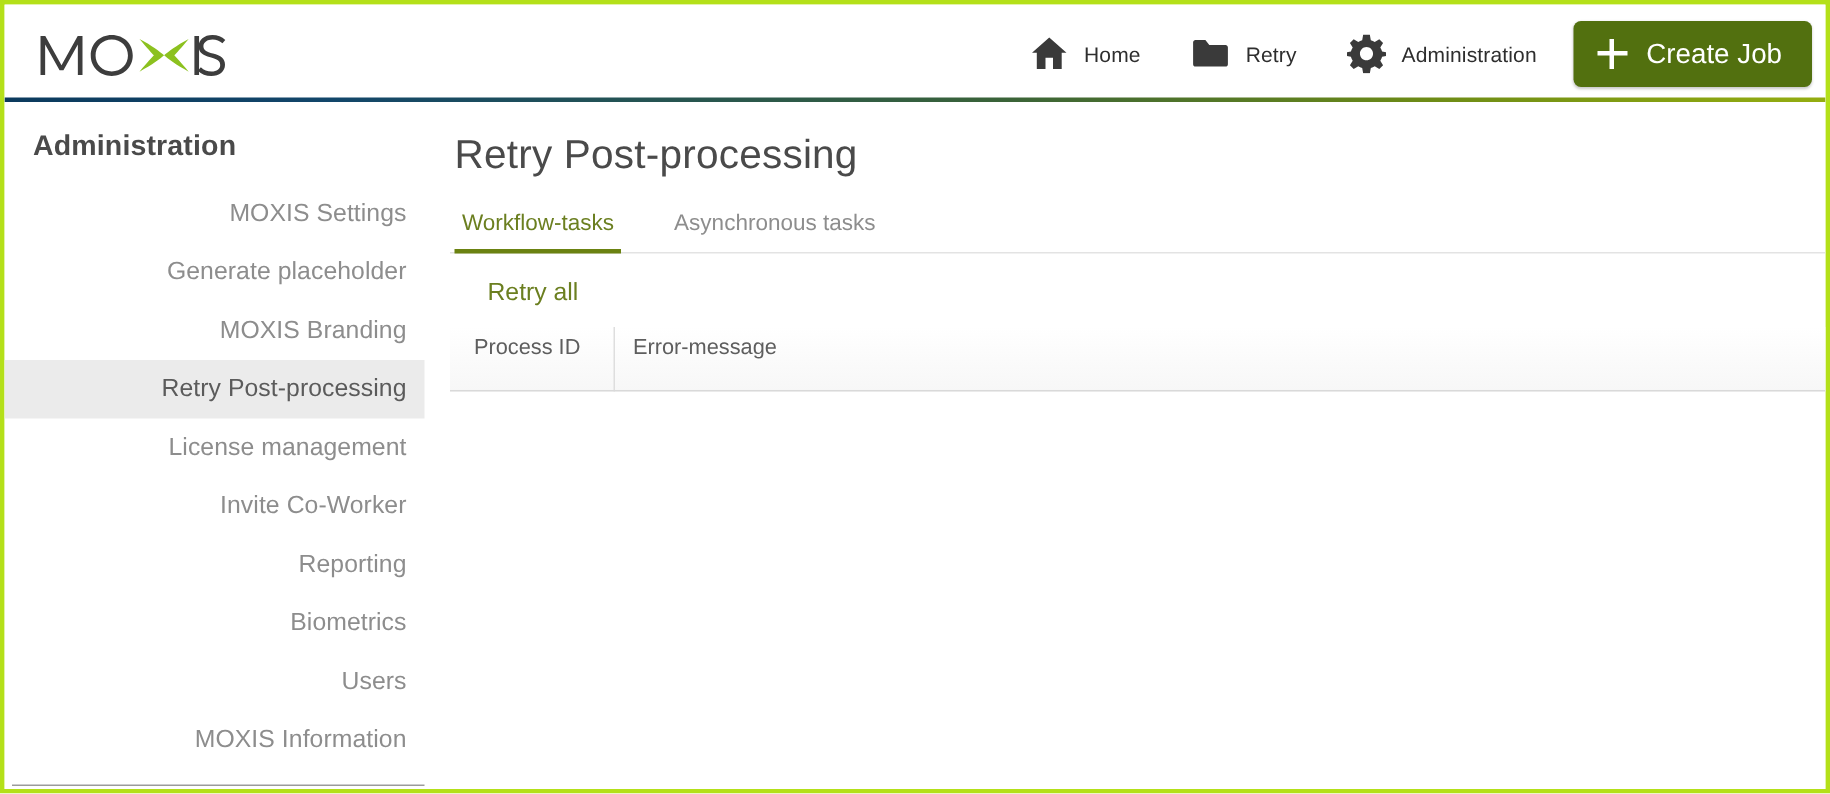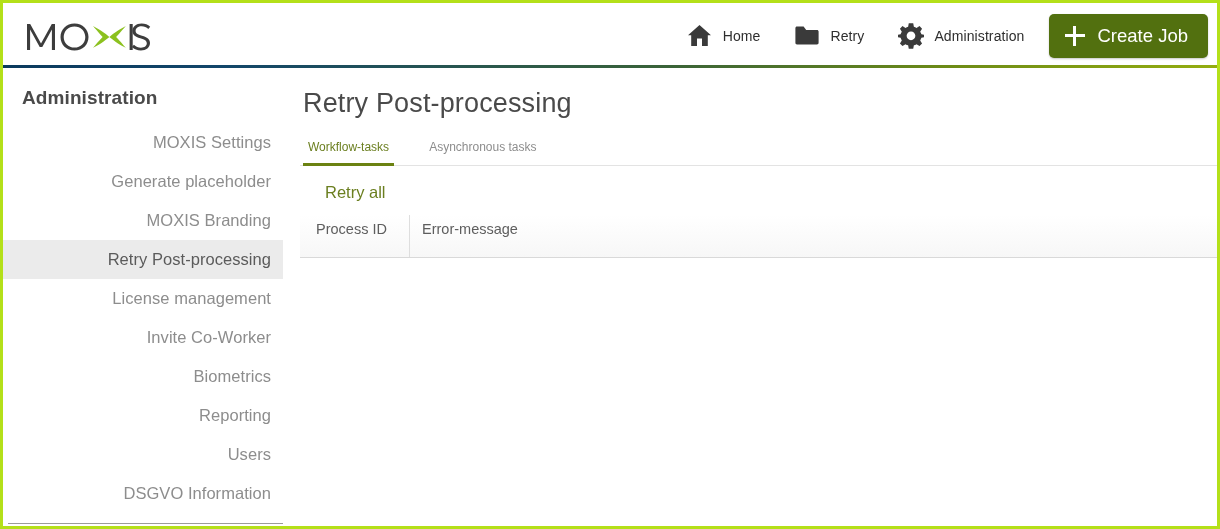--- a/index.html
+++ b/index.html
@@ -188,21 +188,21 @@
   }
 
   
   .tab-bar {
     display: flex;
     align-items: flex-end;
     border-bottom: 1px solid #e3e3e3;
     padding-left: 3px;
   }
   .tab {
-    font-size: 12px;
+    font-size: 15px;
     color: #8d8d8d;
     padding: 4px 5px 9px 5px;
     margin-right: 30px;
     cursor: pointer;
     border-bottom: 3px solid transparent;
     margin-bottom: -1px;
     white-space: nowrap;
   }
   .tab.active {
     color: #6b7f20;
@@ -310,24 +310,24 @@
 
     <nav class="sidebar">
       <div class="sidebar-title">Administration</div>
       <ul class="sidebar-list">
         <li class="sidebar-item">MOXIS Settings</li>
         <li class="sidebar-item">Generate placeholder</li>
         <li class="sidebar-item">MOXIS Branding</li>
         <li class="sidebar-item active">Retry Post-processing</li>
         <li class="sidebar-item">License management</li>
         <li class="sidebar-item">Invite Co-Worker</li>
+        <li class="sidebar-item">Reporting</li>
         <li class="sidebar-item">Biometrics</li>
-        <li class="sidebar-item">Reporting</li>
         <li class="sidebar-item">Users</li>
-        <li class="sidebar-item">DSGVO Information</li>
+        <li class="sidebar-item">MOXIS Information</li>
       </ul>
       <div class="sidebar-divider"></div>
     </nav>
 
     <main class="content">
 
       <h1 class="page-title">Retry Post-processing</h1>
 
       <div class="tab-bar">
         <div class="tab active">Workflow-tasks</div>

